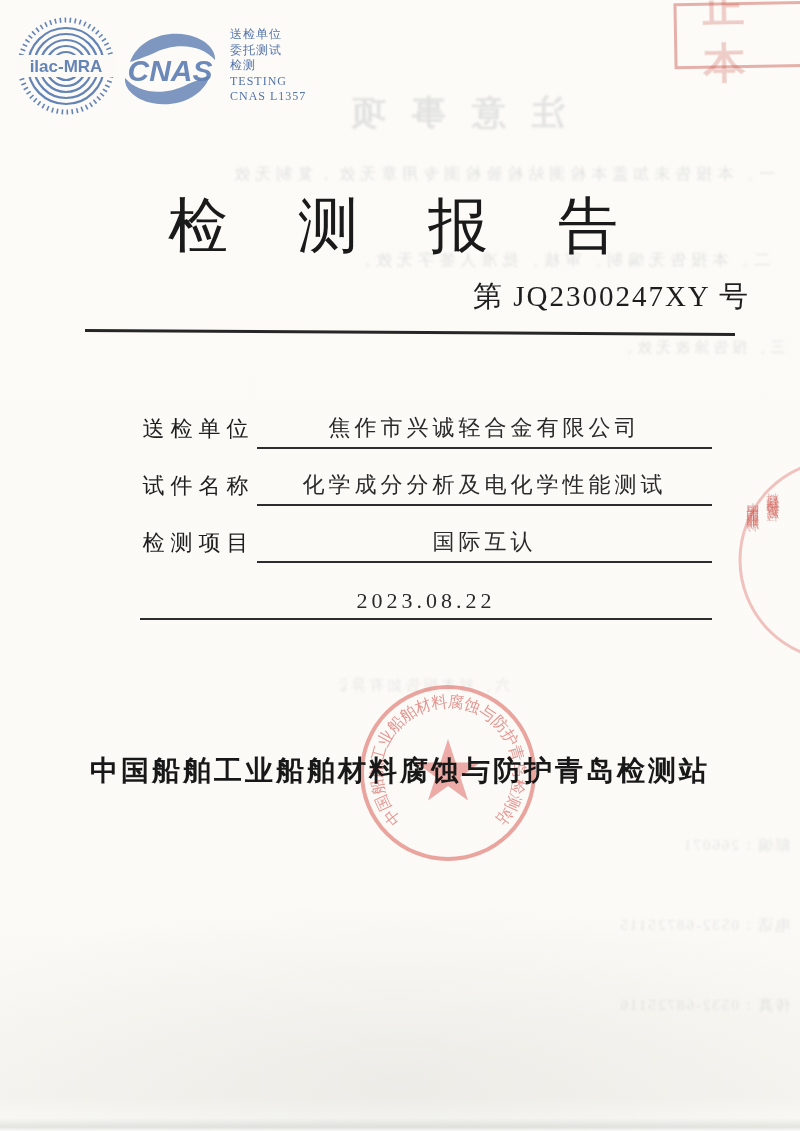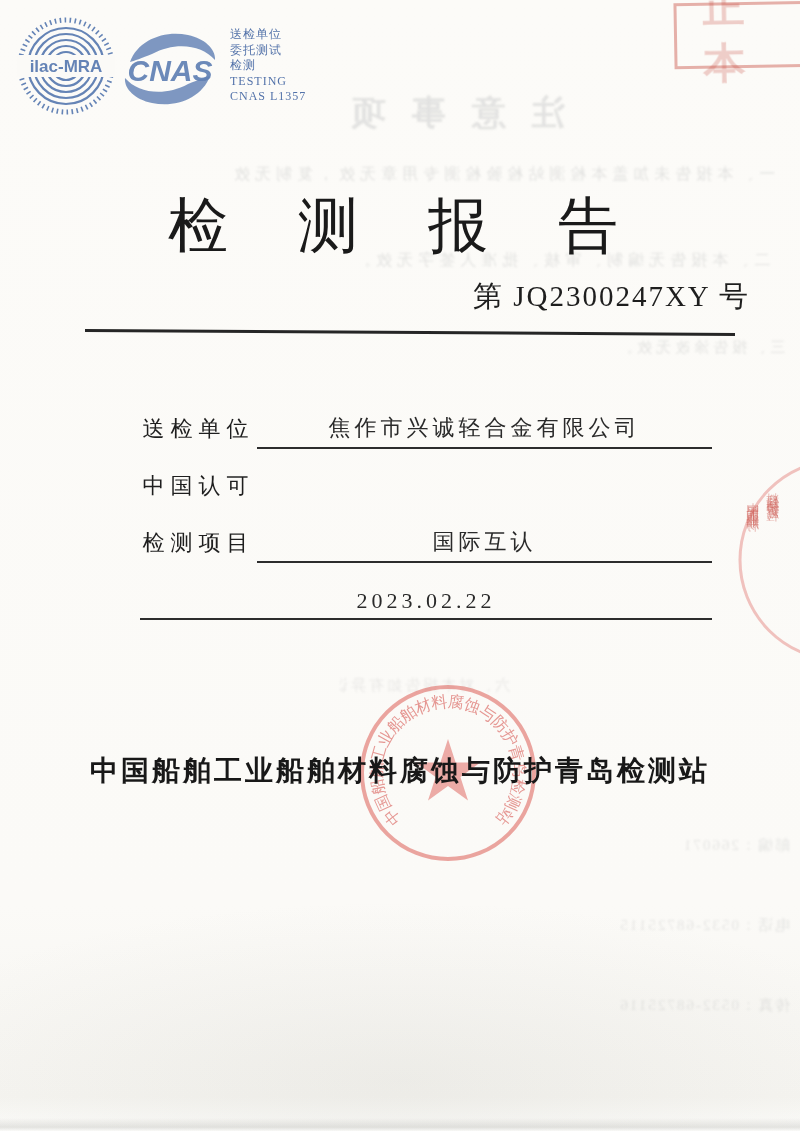--- a/index.html
+++ b/index.html
@@ -114,28 +114,29 @@
   <div class="report-no">第 JQ2300247XY 号</div>
 
   <div class="divider"></div>
 
   <div class="fields">
     <div class="field-row">
       <span class="field-label">送检单位</span>
       <span class="field-line">焦作市兴诚轻合金有限公司</span>
     </div>
     <div class="field-row">
-      <span class="field-label">中国认可</span>
+      <span class="field-label">试件名称</span>
+      <span class="field-line">化学成分分析及电化学性能测试</span>
     </div>
     <div class="field-row">
       <span class="field-label">检测项目</span>
       <span class="field-line">国际互认</span>
     </div>
     <div class="field-row">
-      <span class="field-line">2023.02.22</span>
+      <span class="field-line">2023.08.22</span>
     </div>
   </div>
 
   <svg class="seal" viewBox="-91 -91 182 182">
     <circle r="86" fill="none" stroke="rgba(221,92,86,0.55)" stroke-width="4"></circle>
     <polygon points="0,-34 7.6,-10.5 32.3,-10.5 12.4,4 20,27.5 0,13 -20,27.5 -12.4,4 -32.3,-10.5 -7.6,-10.5" fill="rgba(221,92,86,0.5)"></polygon>
     <defs>
       <path id="sealArc" d="M -46.7 46.7 A 66 66 0 1 1 46.7 46.7" fill="none"></path>
     </defs>
     <text font-size="16" fill="rgba(215,85,80,0.6)" font-family="Liberation Serif, serif">

